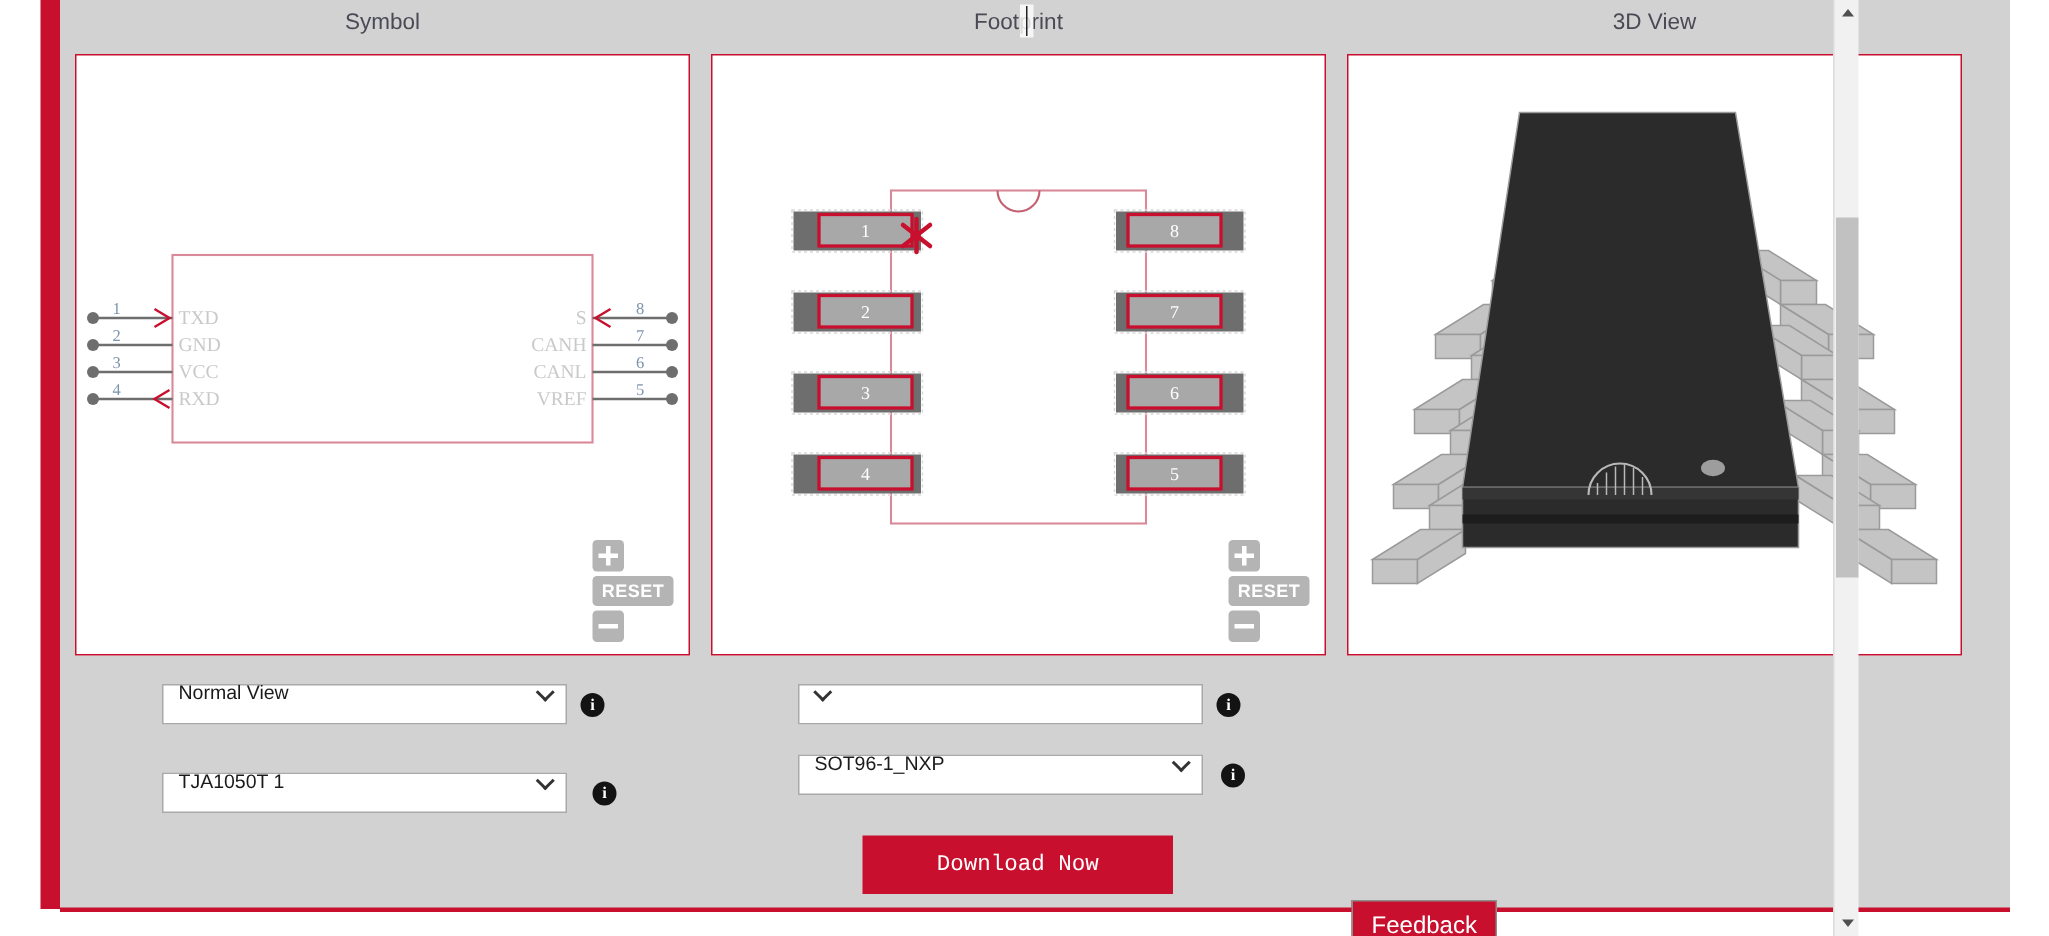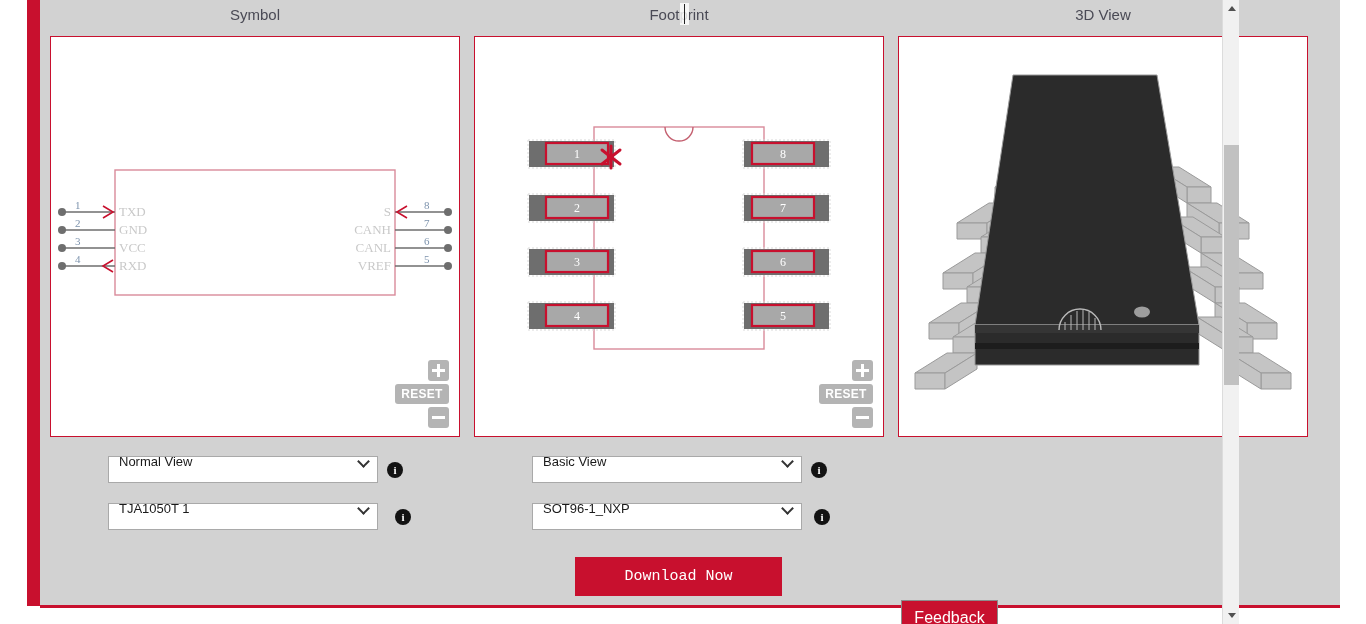--- a/index.html
+++ b/index.html
@@ -79,21 +79,21 @@
     position: absolute; top: 36px; height: 401px;
     background: #ffffff; border: 1px solid #c8102e;
   }
   #panel-symbol    { left: 50px;  width: 410px; }
   #panel-footprint { left: 474px; width: 410px; }
   #panel-3d        { left: 898px; width: 410px; }
 
   
   .zoom-controls {
     position: absolute; display: flex; flex-direction: column;
-    align-items: flex-end; gap: 3px;
+    align-items: flex-start; gap: 3px;
   }
   #zoom-symbol    { left: 395px; top: 360px; }
   #zoom-footprint { left: 819px; top: 360px; }
   .zc-btn {
     width: 21px; height: 21px; background: #b4b4b4; border-radius: 3px;
     position: relative; cursor: pointer;
   }
   .zc-btn::before {
     content: ""; position: absolute; left: 4px; top: 9px;
     width: 13px; height: 3px; background: #ffffff;
@@ -104,21 +104,21 @@
   }
   .zc-reset {
     width: 54px; height: 20px; background: #b4b4b4; border-radius: 3px;
     color: #ffffff; font-size: 12px; font-weight: bold; letter-spacing: 0.3px;
     display: flex; align-items: center; justify-content: center; cursor: pointer;
   }
 
   
   .ctrl-row { position: absolute; display: flex; align-items: center; gap: 9px; }
   #row-sym-view  { left: 108px; top: 456px; }
-  #row-sym-part  { left: 108px; top: 503px; gap: 17px; }
+  #row-sym-part  { left: 108px; top: 515px; gap: 17px; }
   #row-fp-view   { left: 532px; top: 456px; }
   #row-fp-part   { left: 532px; top: 503px; gap: 12px; }
 
   .select-box {
     width: 270px; height: 27px; background: #ffffff; border: 1px solid #a9a9a9;
     display: flex; align-items: center; padding: 0 8px 16px 10px;
     font-size: 13px; color: #1a1a1a; position: relative; cursor: pointer;
   }
   .select-box .sel-text { flex: 1; white-space: nowrap; overflow: hidden; }
   .chev {
@@ -399,21 +399,20 @@
   <div class="ctrl-row" id="row-sym-part">
     <div class="select-box">
       <span class="sel-text">TJA1050T 1</span>
       <span class="chev"></span>
     </div>
     <div class="info-icon">i</div>
   </div>
 
   <div class="ctrl-row" id="row-fp-view">
     <div class="select-box">
-      <span class="sel-text">Basic View</span>
       <span class="chev"></span>
     </div>
     <div class="info-icon">i</div>
   </div>
 
   <div class="ctrl-row" id="row-fp-part">
     <div class="select-box">
       <span class="sel-text">SOT96-1_NXP</span>
       <span class="chev"></span>
     </div>

